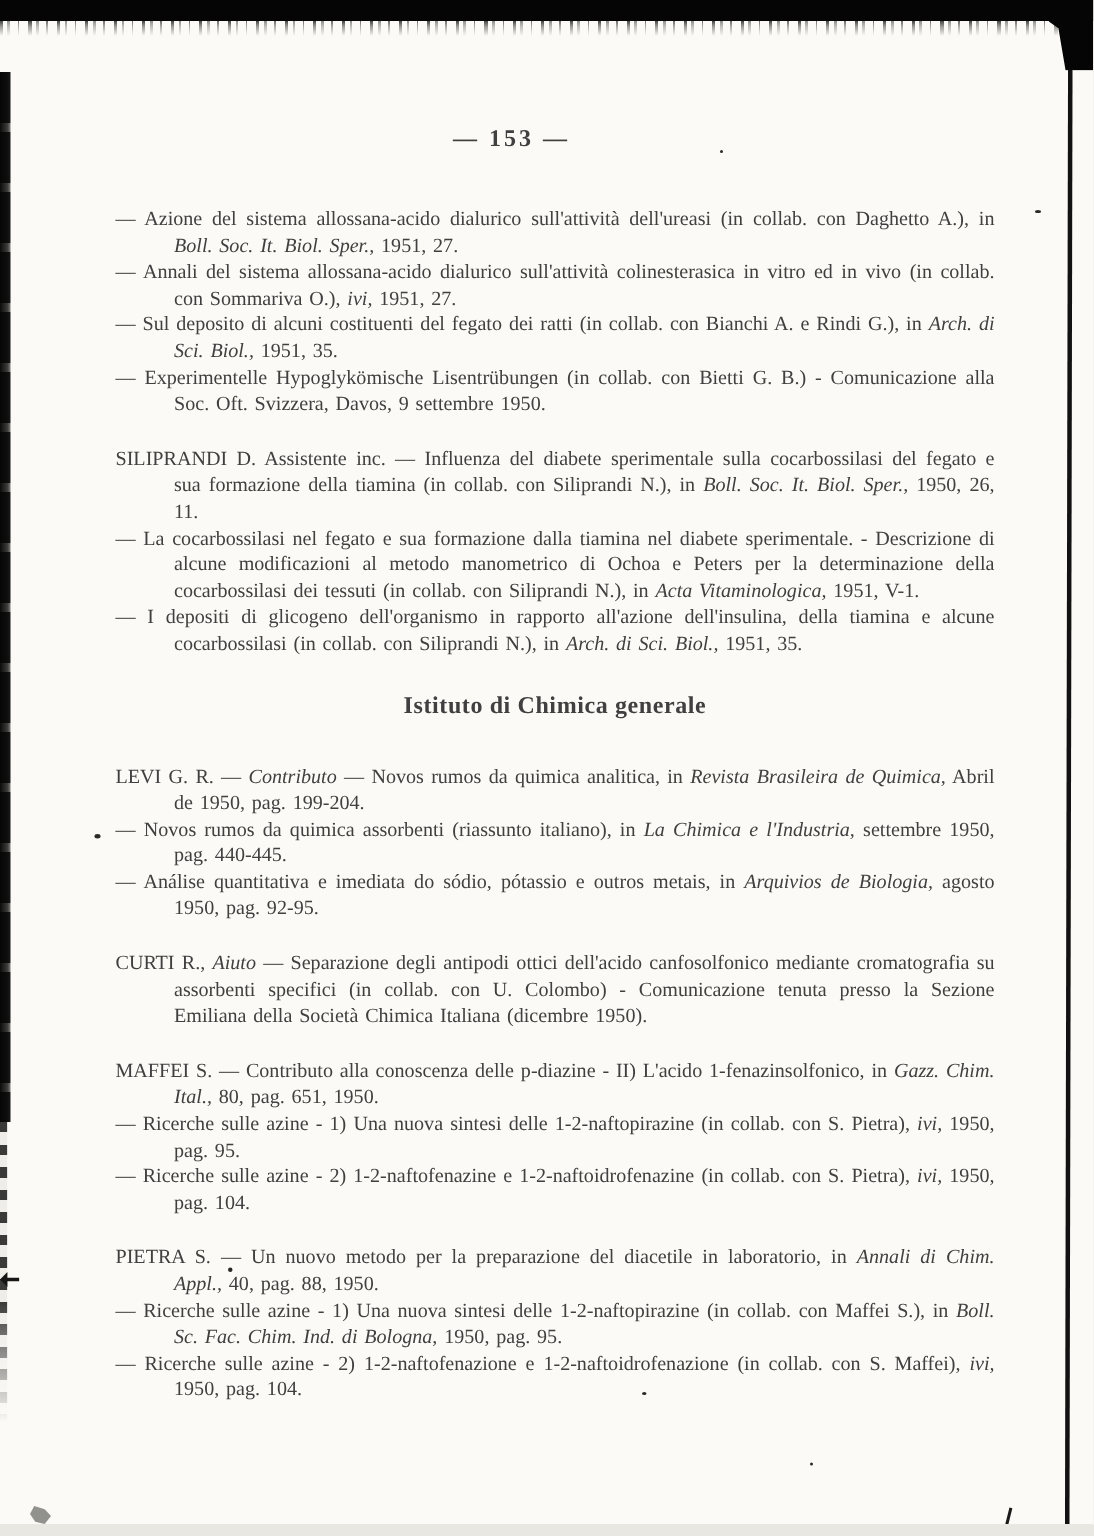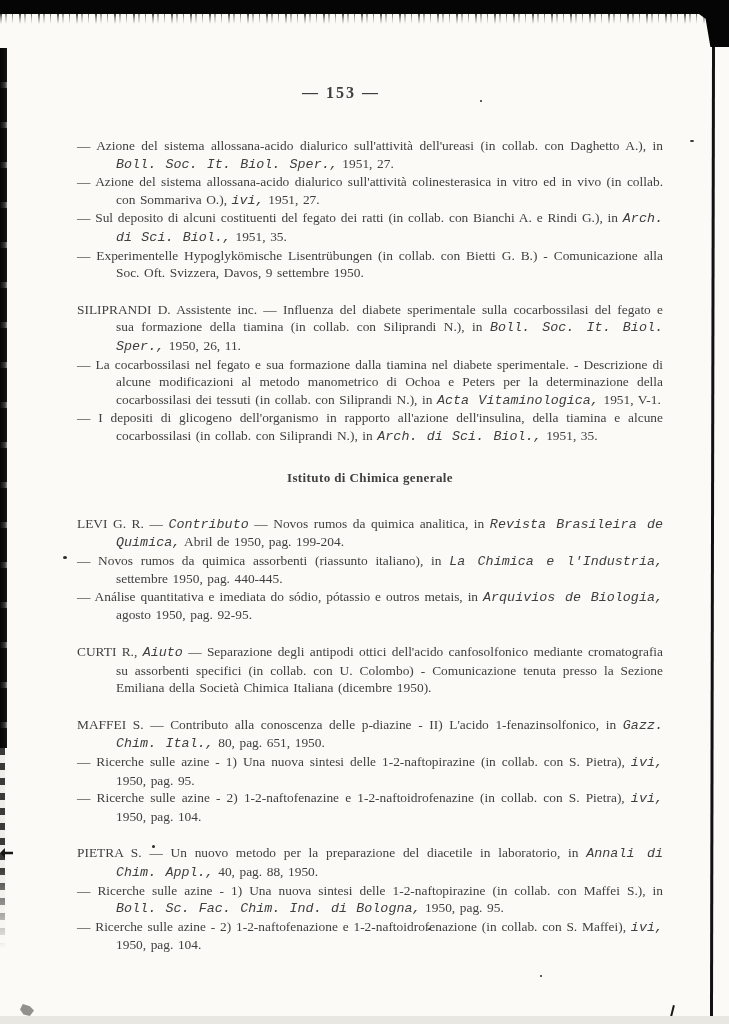--- a/index.html
+++ b/index.html
@@ -49,23 +49,23 @@
   .page-number{
     text-align:center;font-weight:700;font-size:16px;letter-spacing:2px;
     margin:0 58px 35px 0;
   }
   .entry{
     margin:0;font-size:13.4px;line-height:17.6px;text-align:justify;
     padding-left:39px;text-indent:-39px;word-spacing:1.2px;
   }
   .group{margin-bottom:19px;}
   .group:last-child{margin-bottom:0;}
-  .it{font-style:italic;font-family:Liberation Mono, monospace;}
+  .it{font-style:italic;}
   .section-heading{
-    text-align:center;font-weight:700;font-size:13px;letter-spacing:.4px;
+    text-align:center;font-weight:700;font-size:16px;letter-spacing:.4px;
     margin:24px 0 29px 0;
   }
 </style>
 </head>
 <body>
 
 <div class="sheet">
 
   <div class="edge-top"></div>
   <div class="edge-top-fringe"></div>
@@ -83,21 +83,21 @@
   <div class="speck" style="left:63px;top:556px;width:4px;height:3px;"></div>
   <div class="speck" style="left:690px;top:140px;width:4px;height:2px;"></div>
   <div class="speck" style="left:480px;top:100px;width:2px;height:2px;"></div>
 
   <main>
     <div class="page-number">— 153 —</div>
 
     <div id="top-groups">
         <div class="group">
           <p class="entry"><span>— Azione del sistema allossana-acido dialurico sull'attività dell'ureasi (in collab. con Daghetto A.), in </span><span class="it">Boll. Soc. It. Biol. Sper.,</span><span> 1951, 27.</span></p>
-          <p class="entry"><span>— Azione del sistema allossana-acido dialurico sull'attività colinesterasica in vitro ed in vivo (in collab. con Sommariva O.), </span><span class="it">ivi,</span><span> 1951, 27.</span></p>
+          <p class="entry"><span>— Annali del sistema allossana-acido dialurico sull'attività colinesterasica in vitro ed in vivo (in collab. con Sommariva O.), </span><span class="it">ivi,</span><span> 1951, 27.</span></p>
           <p class="entry"><span>— Sul deposito di alcuni costituenti del fegato dei ratti (in collab. con Bianchi A. e Rindi G.), in </span><span class="it">Arch. di Sci. Biol.,</span><span> 1951, 35.</span></p>
           <p class="entry"><span>— Experimentelle Hypoglykömische Lisentrübungen (in collab. con Bietti G. B.) - Comunicazione alla Soc. Oft. Svizzera, Davos, 9 settembre 1950.</span></p>
         </div>
         <div class="group">
           <p class="entry"><span>SILIPRANDI D. Assistente inc. — Influenza del diabete sperimentale sulla cocarbossilasi del fegato e sua formazione della tiamina (in collab. con Siliprandi N.), in </span><span class="it">Boll. Soc. It. Biol. Sper.,</span><span> 1950, 26, 11.</span></p>
           <p class="entry"><span>— La cocarbossilasi nel fegato e sua formazione dalla tiamina nel diabete sperimentale. - Descrizione di alcune modificazioni al metodo manometrico di Ochoa e Peters per la determinazione della cocarbossilasi dei tessuti (in collab. con Siliprandi N.), in </span><span class="it">Acta Vitaminologica,</span><span> 1951, V-1.</span></p>
           <p class="entry"><span>— I depositi di glicogeno dell'organismo in rapporto all'azione dell'insulina, della tiamina e alcune cocarbossilasi (in collab. con Siliprandi N.), in </span><span class="it">Arch. di Sci. Biol.,</span><span> 1951, 35.</span></p>
         </div>
       </div>
 

